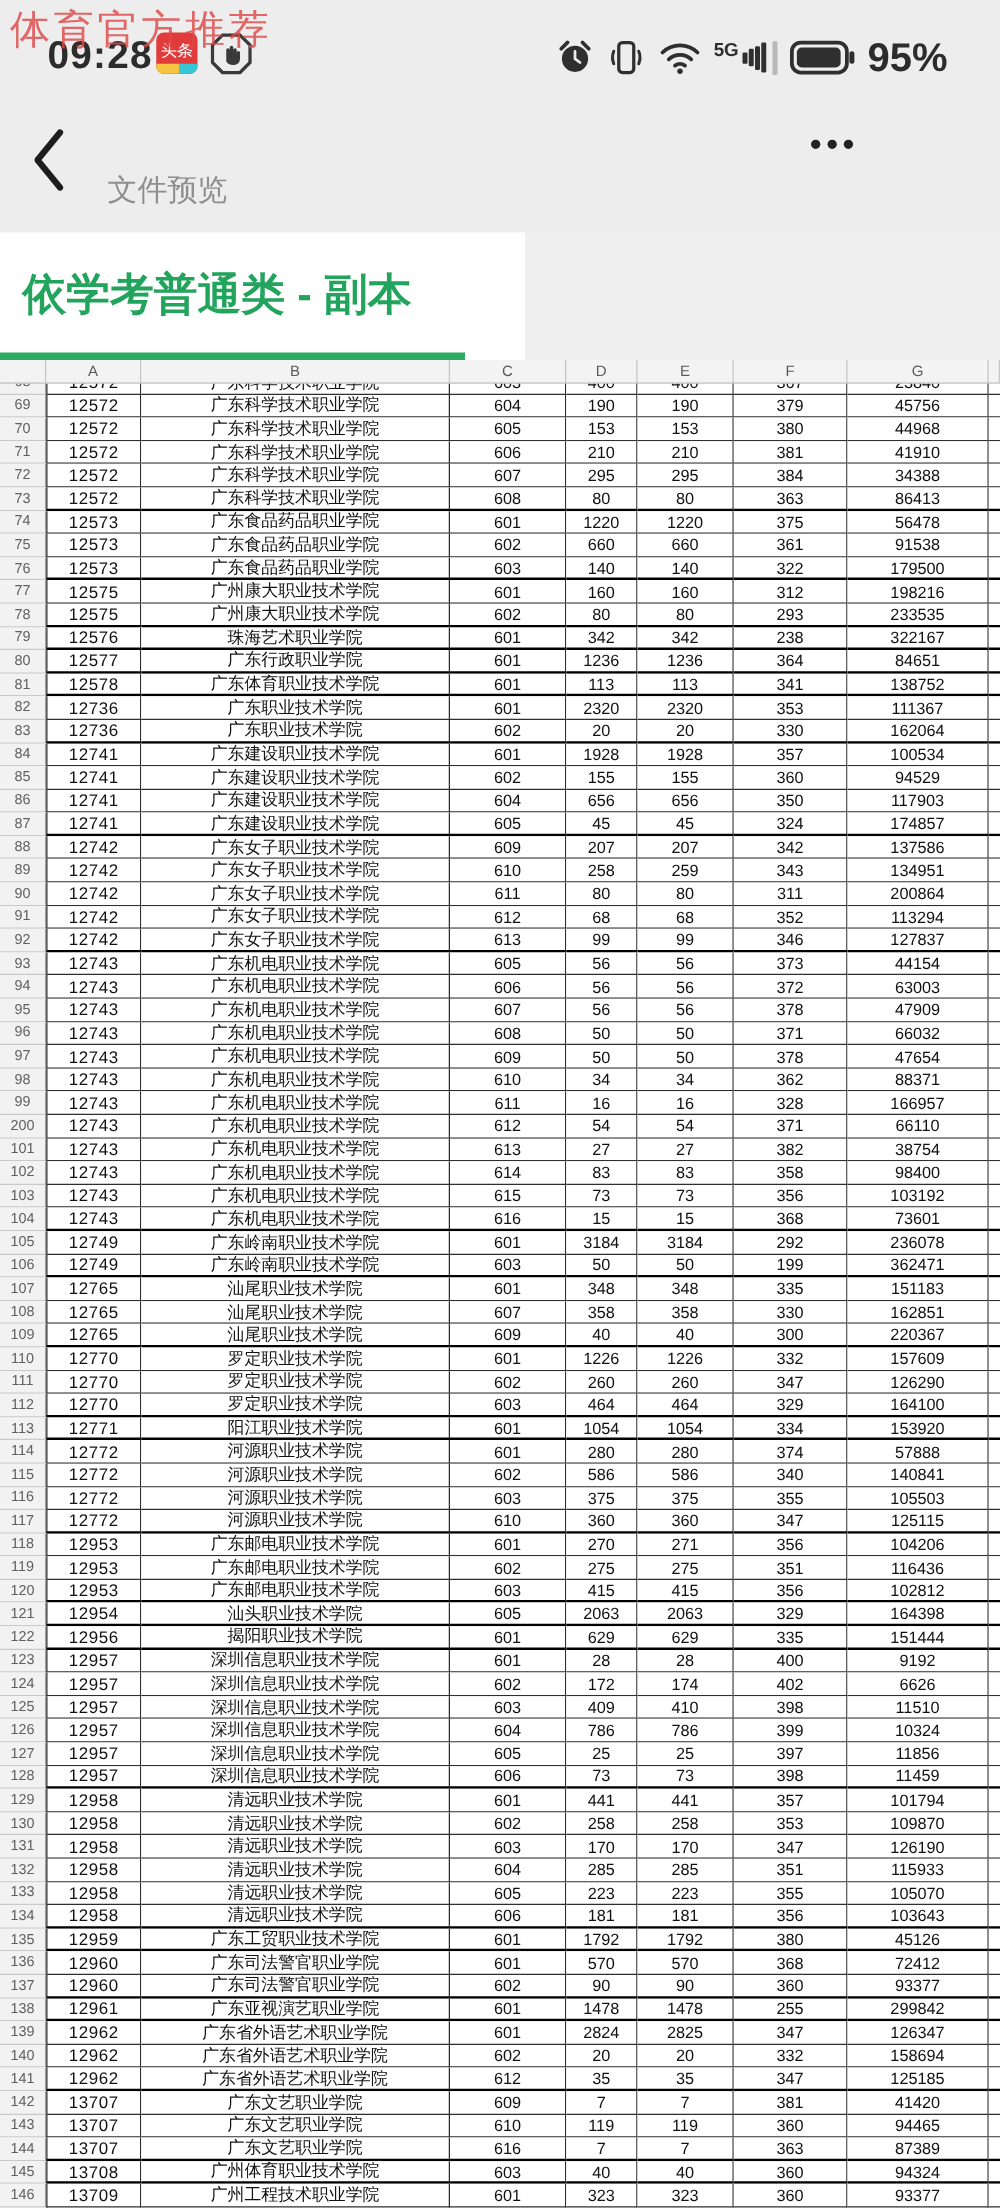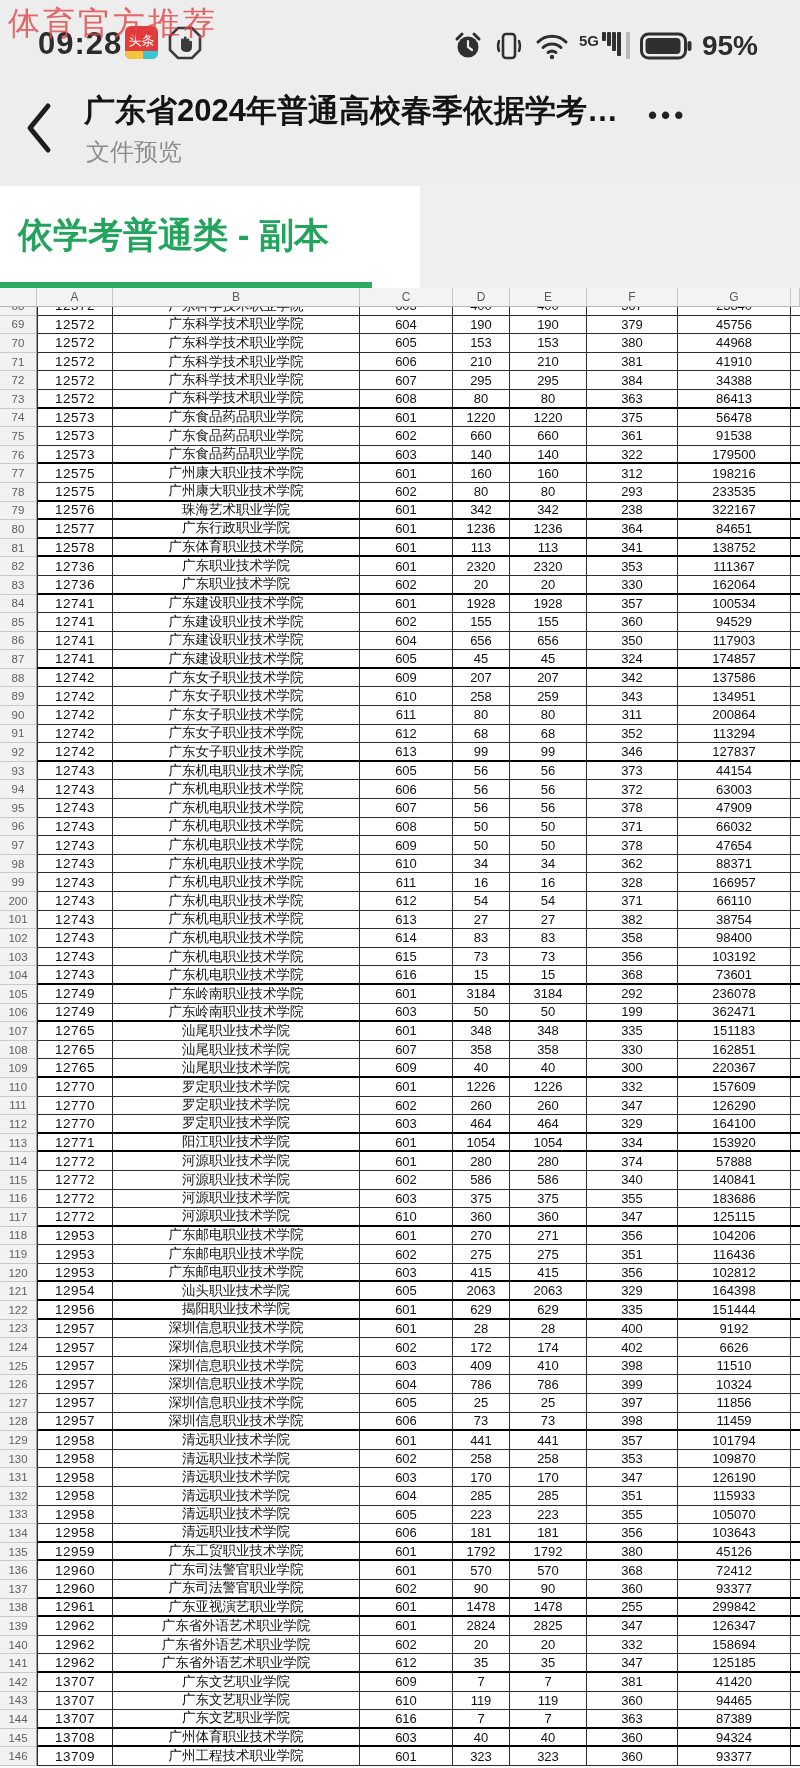--- a/index.html
+++ b/index.html
@@ -23,22 +23,22 @@
   .time{left:38px;top:4px;font-size:31px;font-weight:bold;letter-spacing:1px;color:#2c2c2c;text-align:right;}
   .toutiao{
     left:125px;top:4px;width:33px;height:33px;border-radius:6px;background:#e23b3b;
     color:#fff;font-size:13px;font-weight:normal;text-align:center;line-height:30px;
     overflow:hidden;
   }
   .toutiao .ribbon{position:absolute;left:0;bottom:0;width:100%;height:8px;
     background:linear-gradient(90deg,#f5c542 0 55%,#35c7d6 55% 100%);}
   .handicon{left:168px;top:4px;width:34px;height:34px;}
   .sicons{right:42px;top:0px;height:48px;display:flex;align-items:center;gap:10px;position:absolute;}
-  .battpct{font-size:28px;font-weight:bold;color:#2c2c2c;}
-  .sig5g{display:flex;align-items:flex-start;gap:1px;}
+  .battpct{font-size:32px;font-weight:bold;color:#2c2c2c;}
+  .sig5g{display:flex;align-items:center;gap:1px;}
   .sig5g .lbl{font-size:15px;font-weight:bold;margin-right:2px;margin-bottom:12px;color:#2f2f2f;}
   .bar{width:4px;background:#2f2f2f;border-radius:1px;}
   .bar.dim{background:#b9b9b9;}
 
   
   .navbar{left:0;top:78px;width:800px;height:108px;}
   .backchev{left:24px;top:24px;}
   .navtitle{left:84px;top:12px;width:570px;font-size:31px;font-weight:bold;color:#141414;
     white-space:nowrap;overflow:hidden;}
   .navsub{left:86px;top:58px;font-size:24px;color:#8e8e8e;}
@@ -130,21 +130,20 @@
     <span class="battpct">95%</span>
   </div>
 </div>
 
 <div class="abs navbar">
   <div class="abs backchev">
     <svg class="icon-svg" width="30" height="52" viewBox="0 0 30 52">
       <polyline points="24,4 6,26 24,48" fill="none" stroke="#1d1d1d" stroke-width="5" stroke-linecap="round" stroke-linejoin="round"></polyline>
     </svg>
   </div>
-  <div class="abs navtitle">广东省2024年普通高校春季依据学考…</div>
   <div class="abs navsub">文件预览</div>
   <div class="abs moredots">•••</div>
 </div>
 
 <div class="abs tabarea">
   <div class="tabbox">
     <div class="tablabel">依学考普通类 - 副本</div>
     <div class="tabunderline"></div>
   </div>
 </div>
@@ -692,21 +691,21 @@
           <div class="cell data col-p"></div>
         </div>
         <div class="trow">
           <div class="cell rownum">116</div>
           <div class="cell data col-a">12772</div>
           <div class="cell data col-b">河源职业技术学院</div>
           <div class="cell data col-c">603</div>
           <div class="cell data col-d">375</div>
           <div class="cell data col-e">375</div>
           <div class="cell data col-f">355</div>
-          <div class="cell data col-g">183686</div>
+          <div class="cell data col-g">105503</div>
           <div class="cell data col-p"></div>
         </div>
         <div class="trow">
           <div class="cell rownum">117</div>
           <div class="cell data col-a thick">12772</div>
           <div class="cell data col-b thick">河源职业技术学院</div>
           <div class="cell data col-c thick">610</div>
           <div class="cell data col-d thick">360</div>
           <div class="cell data col-e thick">360</div>
           <div class="cell data col-f thick">347</div>

